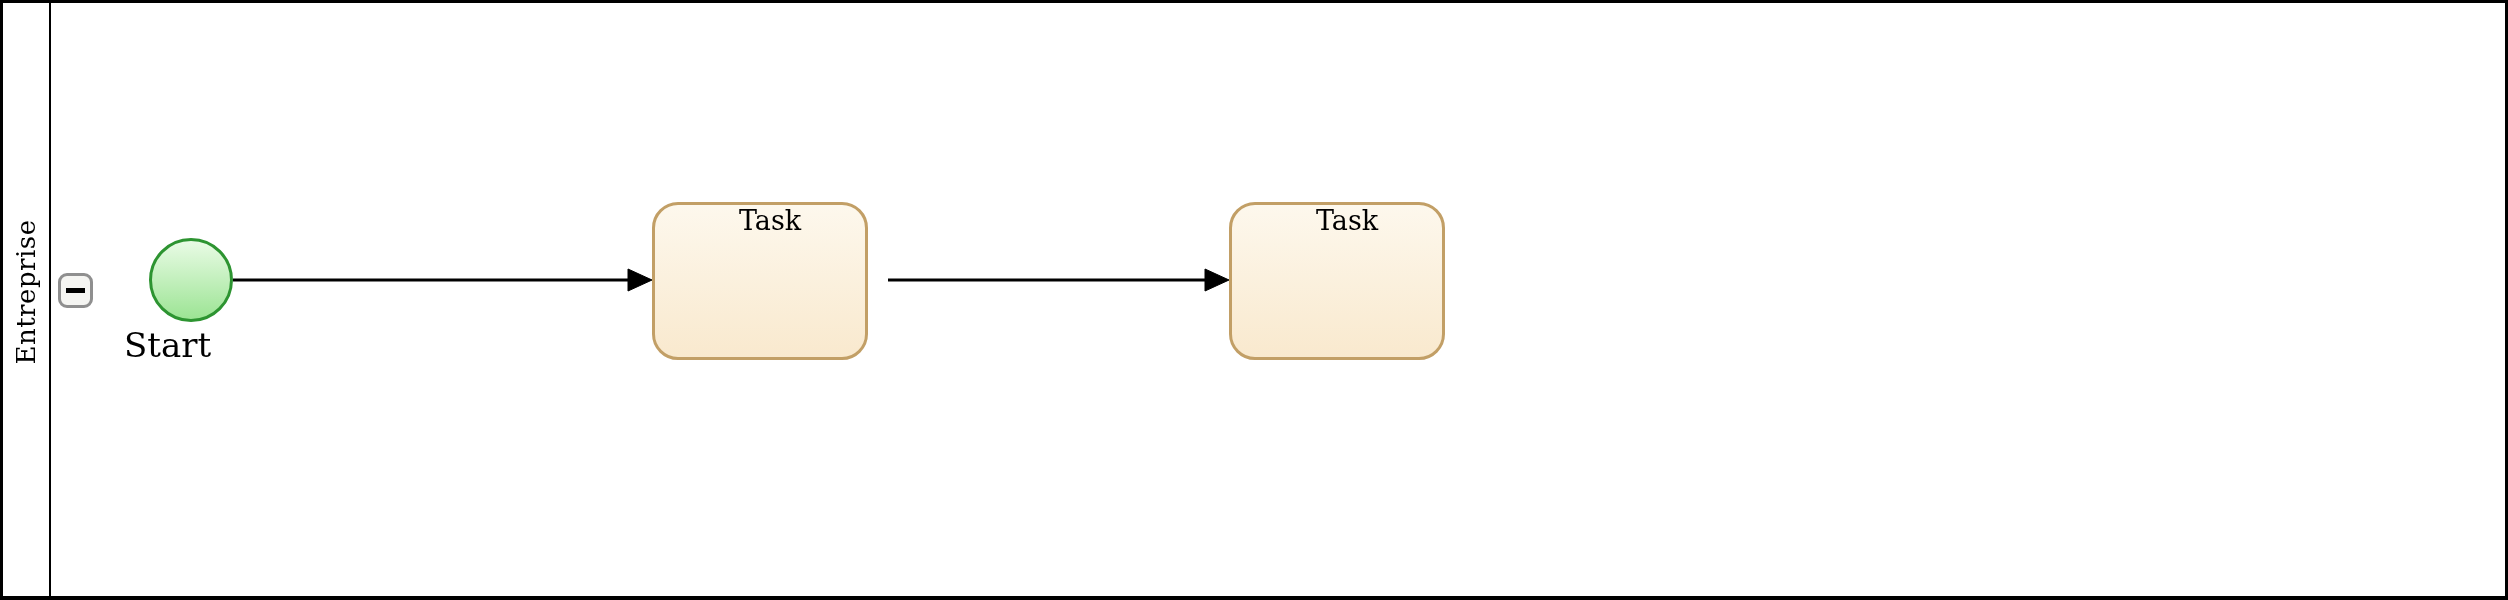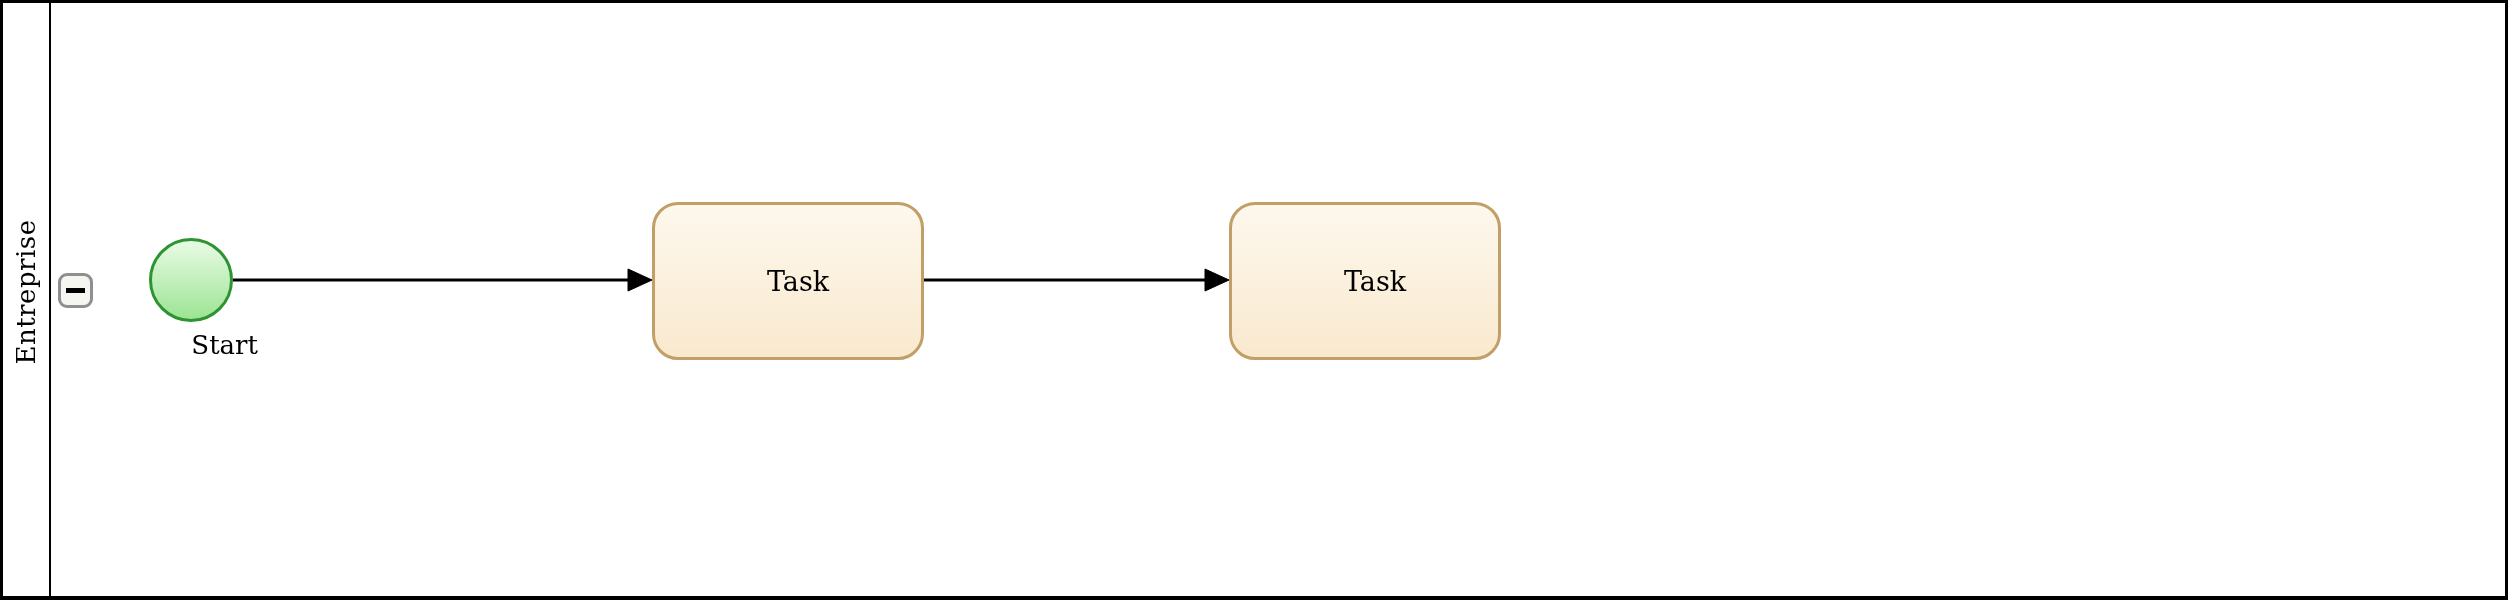--- a/index.html
+++ b/index.html
@@ -62,35 +62,34 @@
     left: 146px; top: 235px;
     width: 84px; height: 84px;
     border-radius: 50%;
     border: 3px solid var(--start-stroke, #2d9431);
     background: linear-gradient(180deg, var(--start-fill-top, #e9fbe5) 0%, var(--start-fill-bottom, #9ce494) 100%);
   }
   .start-label {
     position: absolute;
     left: 121px; top: 327px;
     width: 134px;
-    text-align: right;
-    font-size: 26px;
+    text-align: left;
+    font-size: 34px;
     line-height: 30px;
   }
 
   
   .task {
     position: absolute;
     top: 199px;
-    width: 272px; height: 158px;
+    width: 216px; height: 158px;
     border: 3px solid var(--task-stroke, #c29f66);
     border-radius: 26px;
     background: linear-gradient(180deg, var(--task-fill-top, #fdf8ed) 0%, var(--task-fill-bottom, #f9e9ce) 100%);
     display: flex;
-    align-items: center;
     justify-content: center;
     font-size: 27px;
     padding-left: 20px;
   }
   .task.task-1 { left: 649px; }
   .task.task-2 { left: 1226px; }
 
   
   svg.connectors {
     position: absolute;

